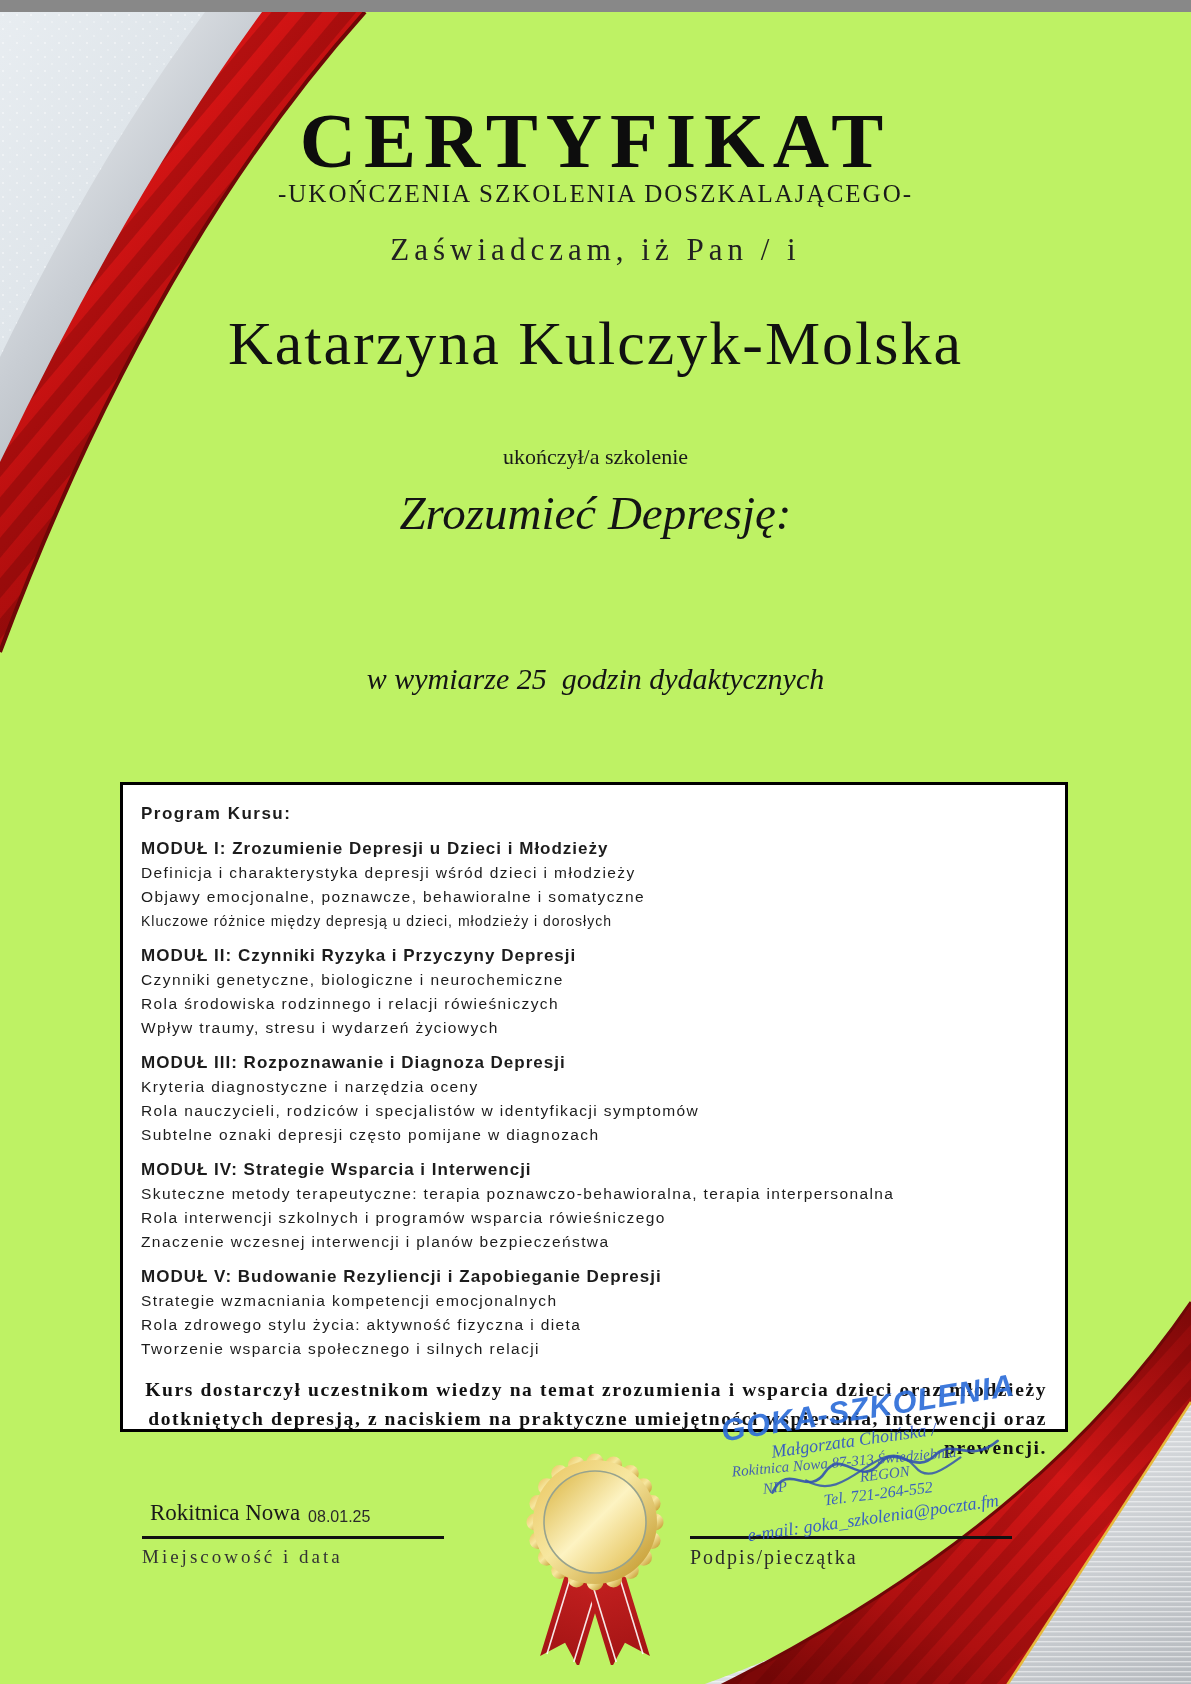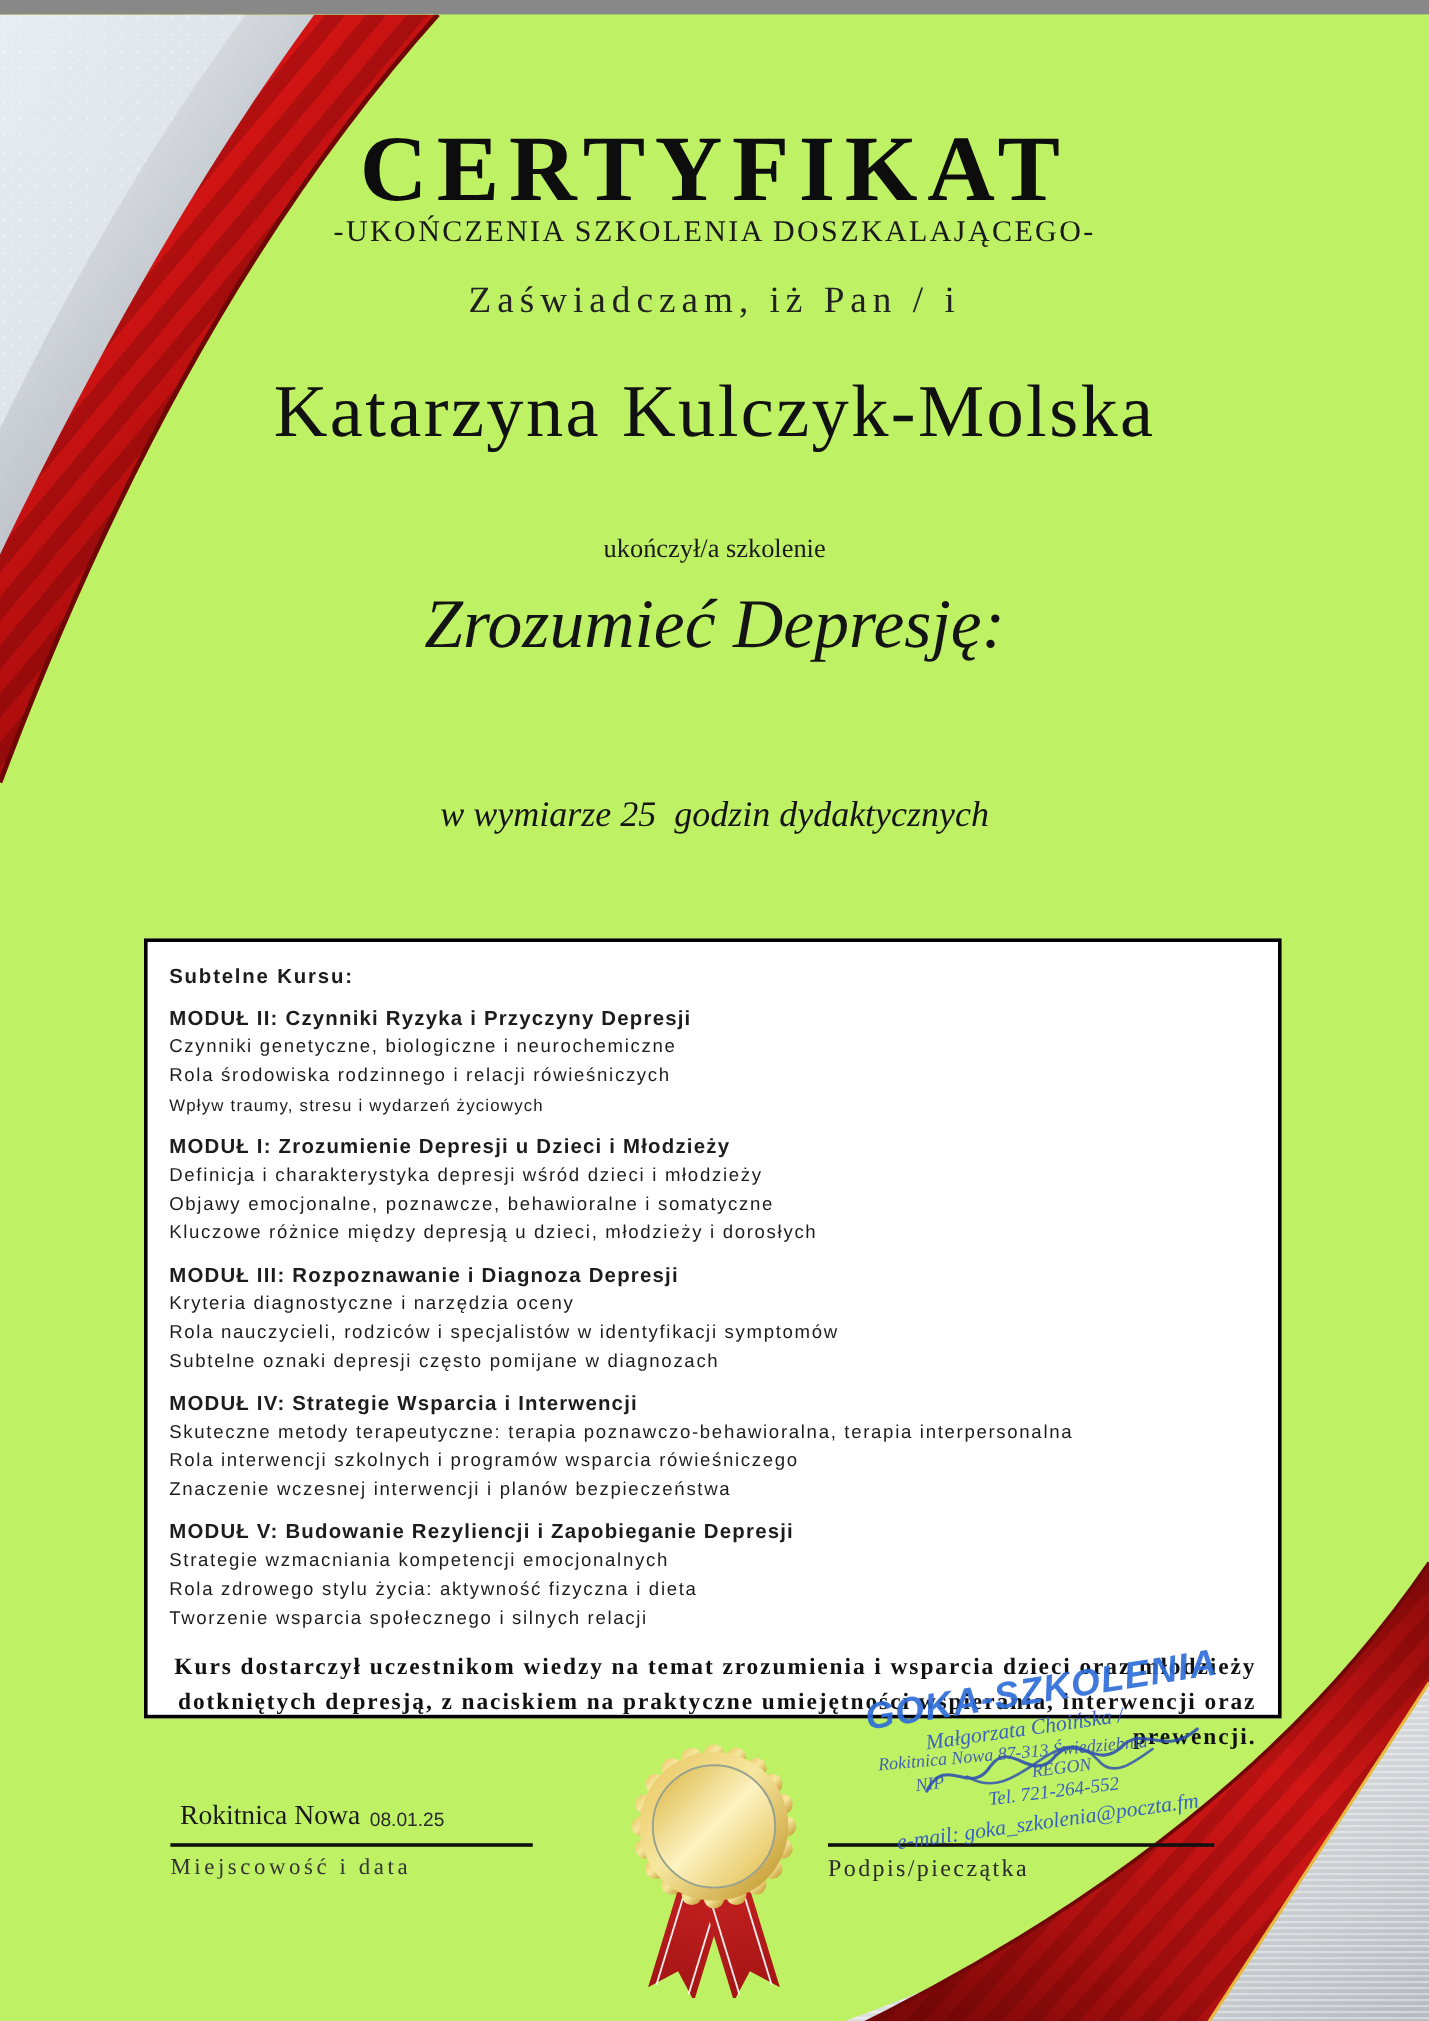--- a/index.html
+++ b/index.html
@@ -7,21 +7,21 @@
         font-family:"Liberation Serif",serif;color:#111;}
   .abs{position:absolute;}
   .centered{left:0;width:1191px;text-align:center;}
 
   
   .title{top:84px;font-size:78px;font-weight:bold;letter-spacing:8px;color:#0d0d0d;}
   .subtitle{top:168px;font-size:25px;letter-spacing:2px;color:#1a1a1a;}
   .attest{top:220px;font-size:31px;letter-spacing:5px;color:#222;}
   .name{top:296px;font-size:62px;letter-spacing:2px;}
   .completed{top:432px;font-size:22px;color:#1a1a1a;}
-  .course1{top:474px;font-size:58px;font-style:italic;color:#141414;}
+  .course1{top:474px;font-size:47px;font-style:italic;color:#141414;}
   .course2{top:546px;font-size:47px;font-style:italic;color:#141414;}
   .hours{top:650px;font-size:30px;font-style:italic;white-space:pre-wrap;color:#141414;}
 
   
   .program-box{left:120px;top:770px;width:948px;height:650px;border:3px solid #000;
                box-sizing:border-box;padding:16px 18px;background:#fff;
                font-family:"Liberation Sans",sans-serif;color:#1c1c1c;text-align:left;}
   .program-heading{font-size:17px;font-weight:bold;letter-spacing:1.5px;line-height:25px;}
   .module{margin-top:11px;}
   .module-title{font-size:17px;font-weight:bold;letter-spacing:1px;line-height:24px;}
@@ -126,33 +126,33 @@
 
   <div class="abs centered title">CERTYFIKAT</div>
   <div class="abs centered subtitle">-UKOŃCZENIA SZKOLENIA DOSZKALAJĄCEGO-</div>
   <div class="abs centered attest">Zaświadczam, iż Pan / i</div>
   <div class="abs centered name">Katarzyna Kulczyk-Molska</div>
   <div class="abs centered completed">ukończył/a szkolenie</div>
   <div class="abs centered course1">Zrozumieć Depresję:</div>
   <div class="abs centered hours">w wymiarze 25  godzin dydaktycznych</div>
 
   <div class="abs program-box">
-    <div class="program-heading">Subtelne Kursu:</div>
+    <div class="program-heading">Program Kursu:</div>
     <div id="modules">
+        <div class="module">
+          <div class="module-title">MODUŁ I: Zrozumienie Depresji u Dzieci i Młodzieży</div>
+          <div class="module-item">Definicja i charakterystyka depresji wśród dzieci i młodzieży</div>
+          <div class="module-item">Objawy emocjonalne, poznawcze, behawioralne i somatyczne</div>
+          <div class="module-item">Kluczowe różnice między depresją u dzieci, młodzieży i dorosłych</div>
+        </div>
         <div class="module">
           <div class="module-title">MODUŁ II: Czynniki Ryzyka i Przyczyny Depresji</div>
           <div class="module-item">Czynniki genetyczne, biologiczne i neurochemiczne</div>
           <div class="module-item">Rola środowiska rodzinnego i relacji rówieśniczych</div>
           <div class="module-item">Wpływ traumy, stresu i wydarzeń życiowych</div>
-        </div>
-        <div class="module">
-          <div class="module-title">MODUŁ I: Zrozumienie Depresji u Dzieci i Młodzieży</div>
-          <div class="module-item">Definicja i charakterystyka depresji wśród dzieci i młodzieży</div>
-          <div class="module-item">Objawy emocjonalne, poznawcze, behawioralne i somatyczne</div>
-          <div class="module-item">Kluczowe różnice między depresją u dzieci, młodzieży i dorosłych</div>
         </div>
         <div class="module">
           <div class="module-title">MODUŁ III: Rozpoznawanie i Diagnoza Depresji</div>
           <div class="module-item">Kryteria diagnostyczne i narzędzia oceny</div>
           <div class="module-item">Rola nauczycieli, rodziców i specjalistów w identyfikacji symptomów</div>
           <div class="module-item">Subtelne oznaki depresji często pomijane w diagnozach</div>
         </div>
         <div class="module">
           <div class="module-title">MODUŁ IV: Strategie Wsparcia i Interwencji</div>
           <div class="module-item">Skuteczne metody terapeutyczne: terapia poznawczo-behawioralna, terapia interpersonalna</div>

